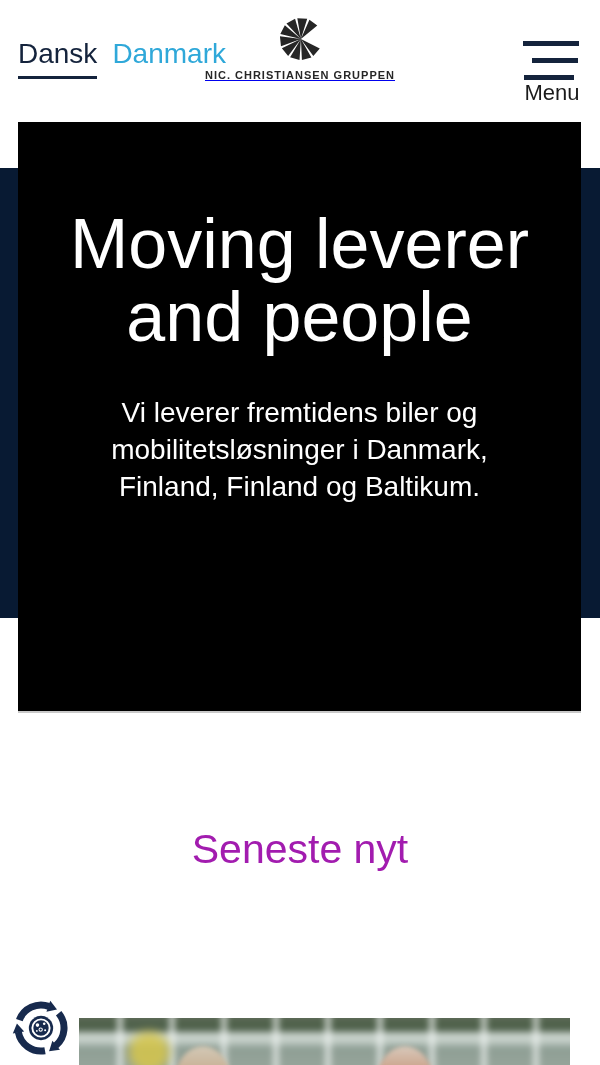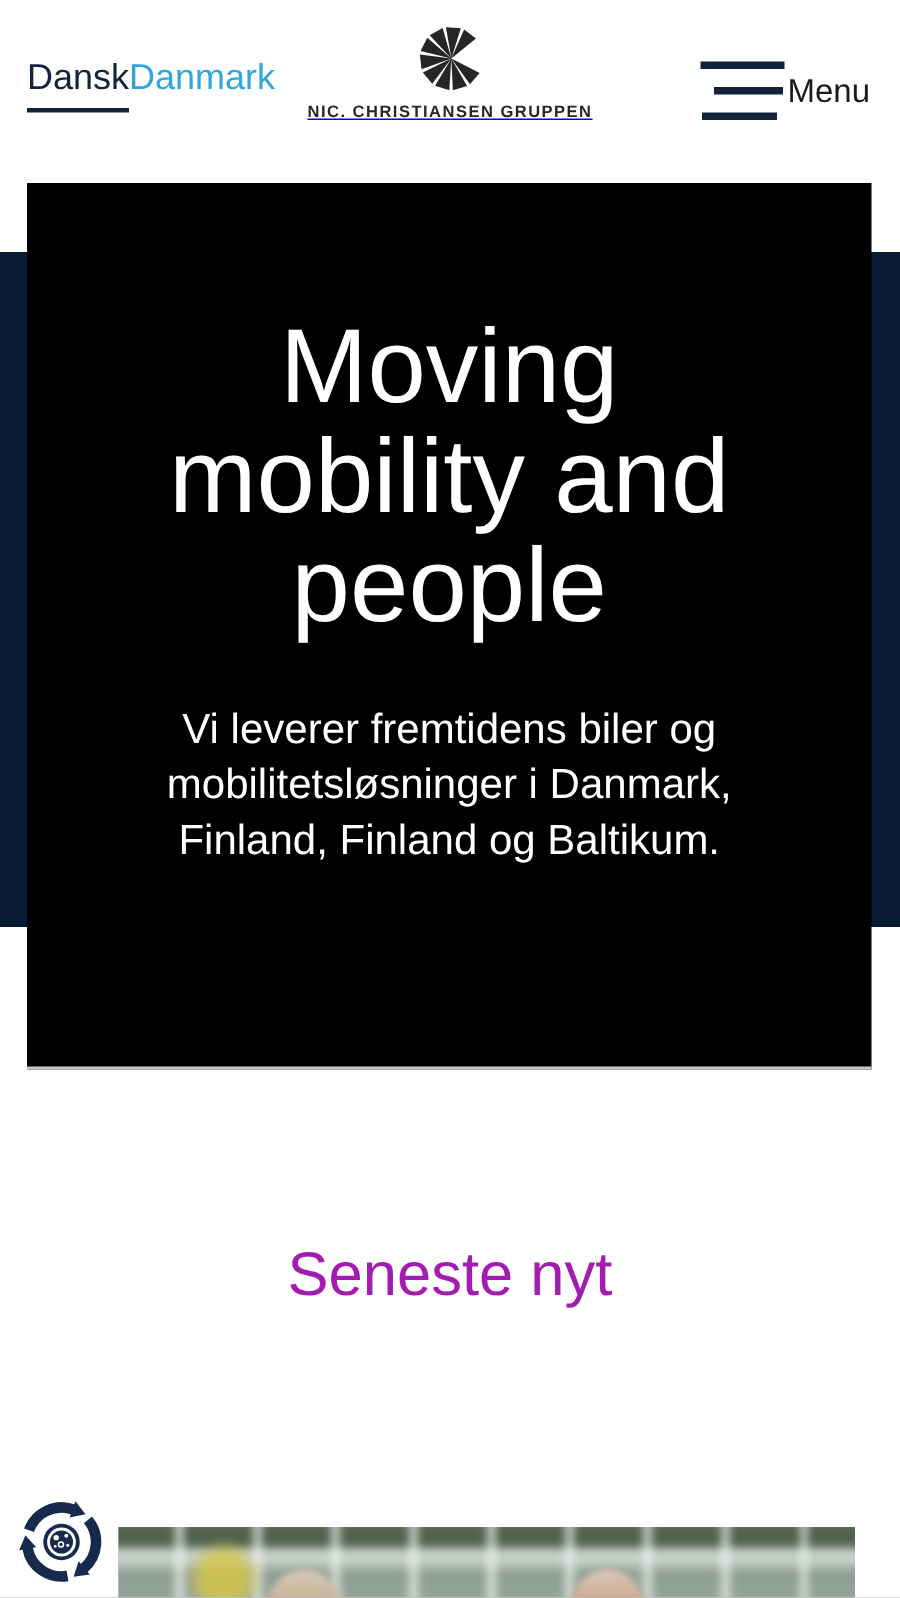--- a/index.html
+++ b/index.html
@@ -19,22 +19,23 @@
     top: 0; left: 0; right: 0;
     height: 122px;
     background: #ffffff;
     z-index: 5;
   }
   .lang-switch {
     position: absolute;
     left: 18px;
     top: 38px;
     display: flex;
+    gap: 15px;
     align-items: flex-start;
-    font-size: 24px;
+    font-size: 28px;
     font-weight: 500;
   }
   .lang-dansk {
     color: #14233c;
     text-decoration: none;
     border-bottom: 3px solid #14233c;
     padding-bottom: 6px;
     cursor: pointer;
   }
   .lang-english {
@@ -65,20 +66,21 @@
     position: absolute;
     right: 20px;
     top: 41px;
     display: flex;
     align-items: center;
     background: none;
     border: none;
     padding: 0;
     cursor: pointer;
     font-family: "Liberation Sans", sans-serif;
+    flex-direction: column;
   }
   .hamburger { display: flex; flex-direction: column; width: 57px; }
   .hamburger span { display: block; height: 5px; background: #14233c; }
   .hamburger .l1 { width: 56px; }
   .hamburger .l2 { width: 46px; margin: 12px 0 0 9px; }
   .hamburger .l3 { width: 50px; margin: 12px 0 0 1px; }
   .menu-label { font-size: 22px; color: #1b1b1b; margin-left: 1px; }
 
   
   .hero-band {
@@ -208,21 +210,21 @@
         <span class="l1"></span>
           <span class="l2"></span>
           <span class="l3"></span>
       </span>
       <span class="menu-label">Menu</span>
     </button>
   </header>
 
   <div class="hero-band"></div>
   <section class="hero-box">
-    <h1 class="hero-title">Moving mobility and people</h1>
+    <h1 class="hero-title">Moving leverer and people</h1>
     <p class="hero-subtitle">Vi leverer fremtidens biler og mobilitetsløsninger i Danmark, Finland, Finland og Baltikum.</p>
   </section>
 
   <h2 class="news-heading">Seneste nyt</h2>
 
   <div class="news-image">
     <div class="photo-layers"></div>
     <div class="head head-left"></div>
     <div class="head head-right"></div>
   </div>

